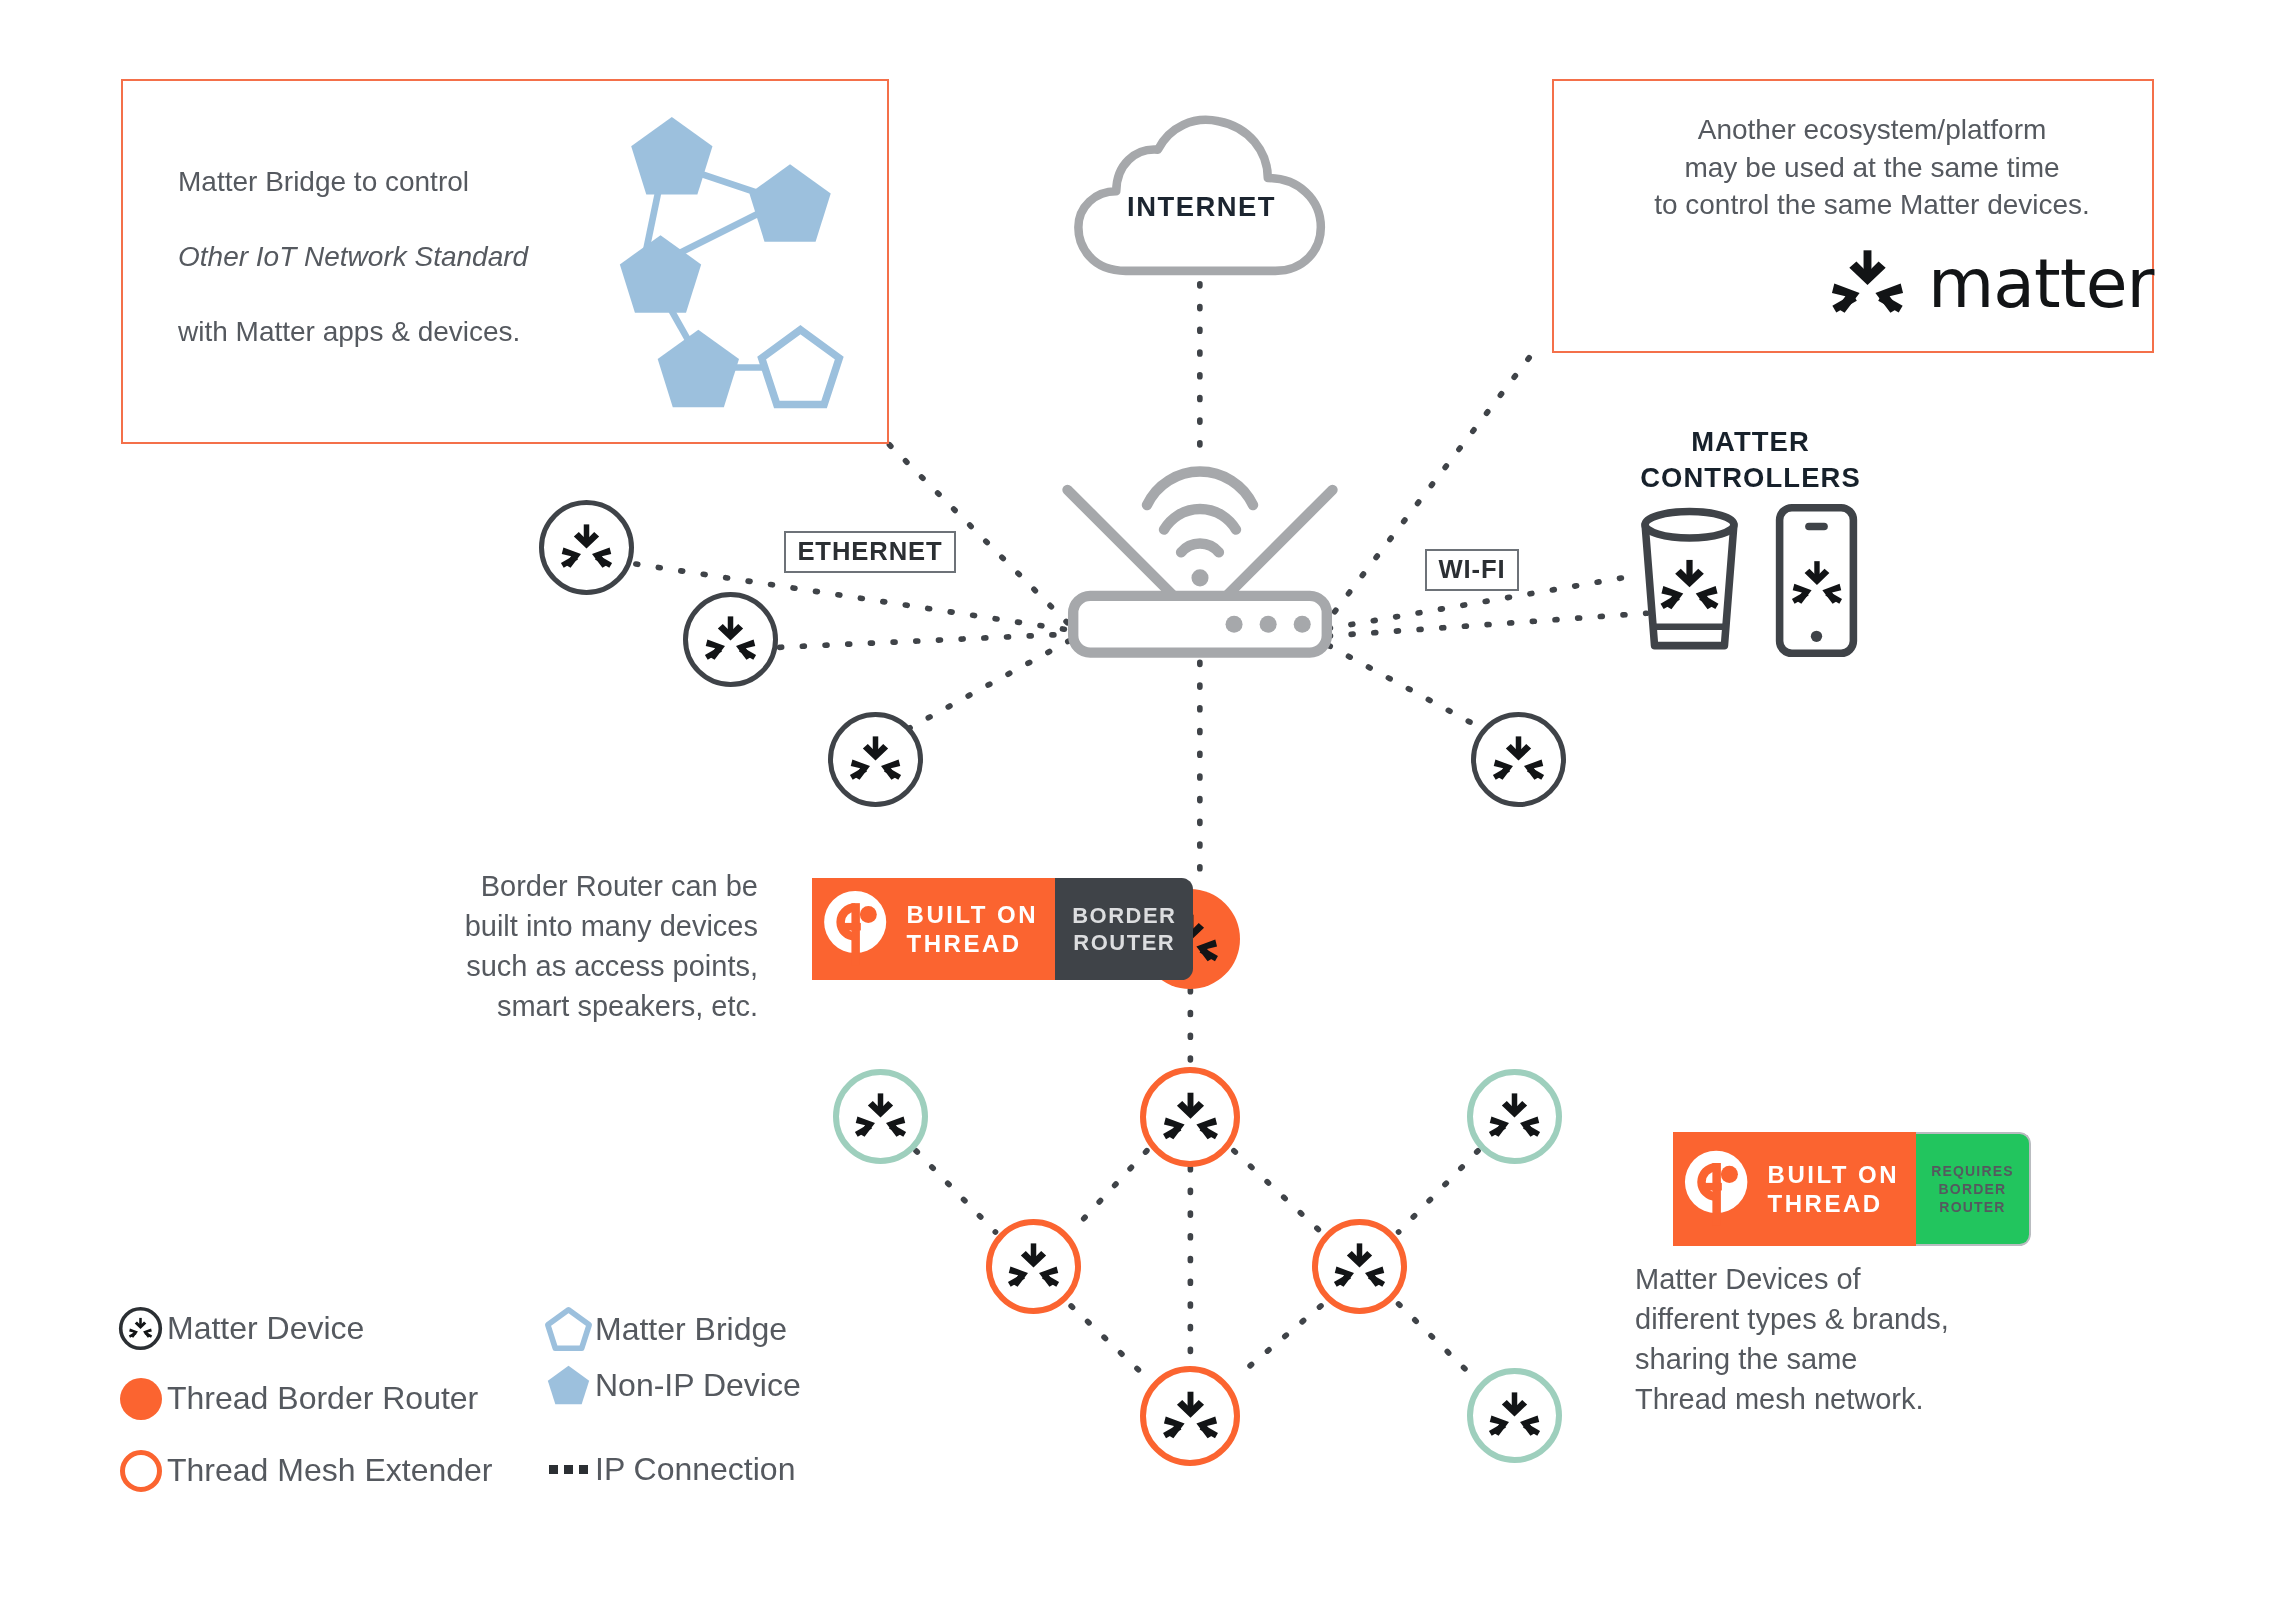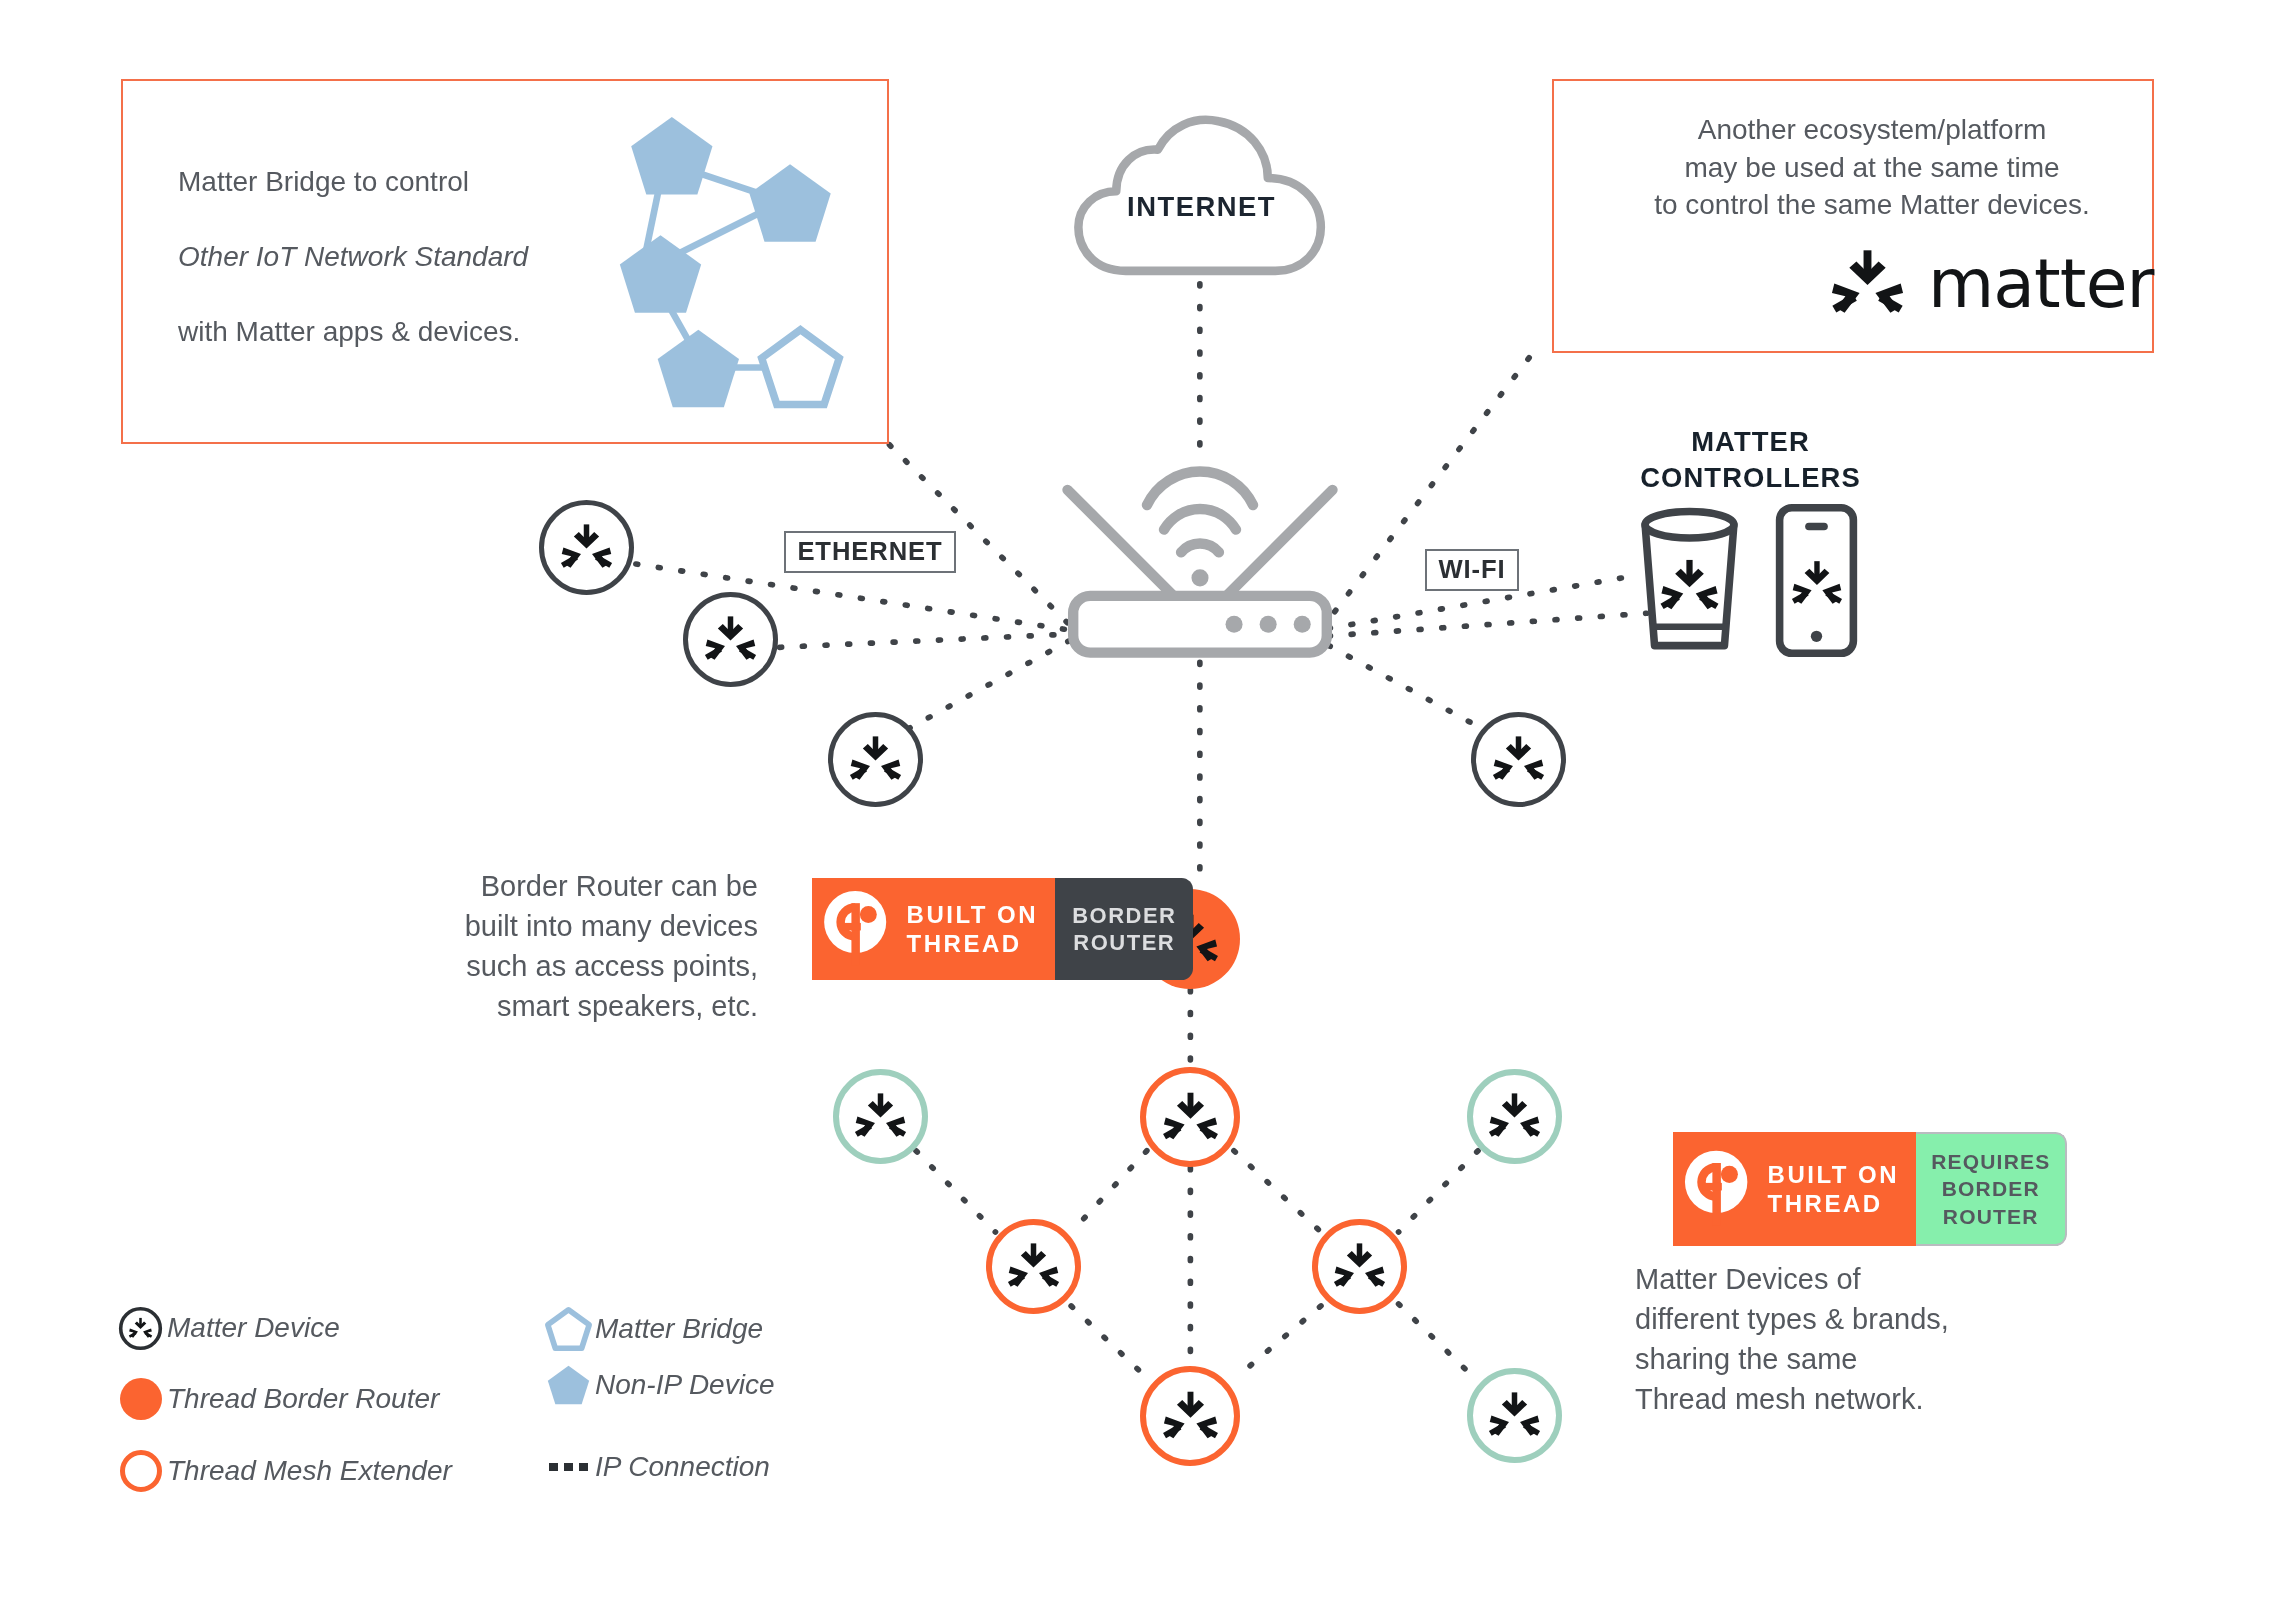--- a/index.html
+++ b/index.html
@@ -55,34 +55,34 @@
   .badge-words{
     color:#fff;font-weight:bold;font-size:24px;letter-spacing:2.5px;line-height:1.22;
     white-space:pre-line;
   }
   .badge-right-dark{
     background:#3f4348;color:#dcdddf;font-weight:bold;font-size:22px;letter-spacing:1.5px;
     display:flex;align-items:center;justify-content:center;text-align:center;line-height:1.25;
     padding:0 17px;white-space:pre-line;
   }
   .badge-right-light{
-    background:#86efac;border:2.8px solid #b9bcc0;border-left:0;border-radius:0 11.4px 11.4px 0;
-    color:#55595f;font-weight:bold;font-size:21px;letter-spacing:1.2px;
+    background:#22c55e;border:2.8px solid #b9bcc0;border-left:0;border-radius:0 11.4px 11.4px 0;
+    color:#55595f;font-weight:bold;font-size:14px;letter-spacing:1.2px;
     display:flex;align-items:center;justify-content:center;text-align:center;line-height:1.3;
     padding:0 15px;white-space:pre-line;box-sizing:border-box;
   }
 
   
   .matter-lockup{position:absolute;display:flex;align-items:center;gap:21px;}
   .matter-word{font-size:68px;color:#121416;letter-spacing:-0.9px;font-family:"DejaVu Sans",sans-serif;}
 
   
   .legend{position:absolute;}
   .legend-row{position:absolute;display:flex;align-items:center;}
-  .legend-label{font-size:28px;color:#55595f;line-height:1.22;white-space:pre-line;font-style:italic;}
+  .legend-label{font-size:32px;color:#55595f;line-height:1.22;white-space:pre-line;}
   .swatch{width:53px;display:flex;align-items:center;justify-content:center;flex:0 0 53px;}
   .sw-circle{width:42px;height:42px;border-radius:50%;box-sizing:border-box;}
   .sw-dots{display:flex;gap:6.6px;}
   .sw-dots i{width:8.5px;height:8.5px;background:#2b2f33;display:block;}
 </style>
 </head>
 <body>
 
 <div id="stage">
 

